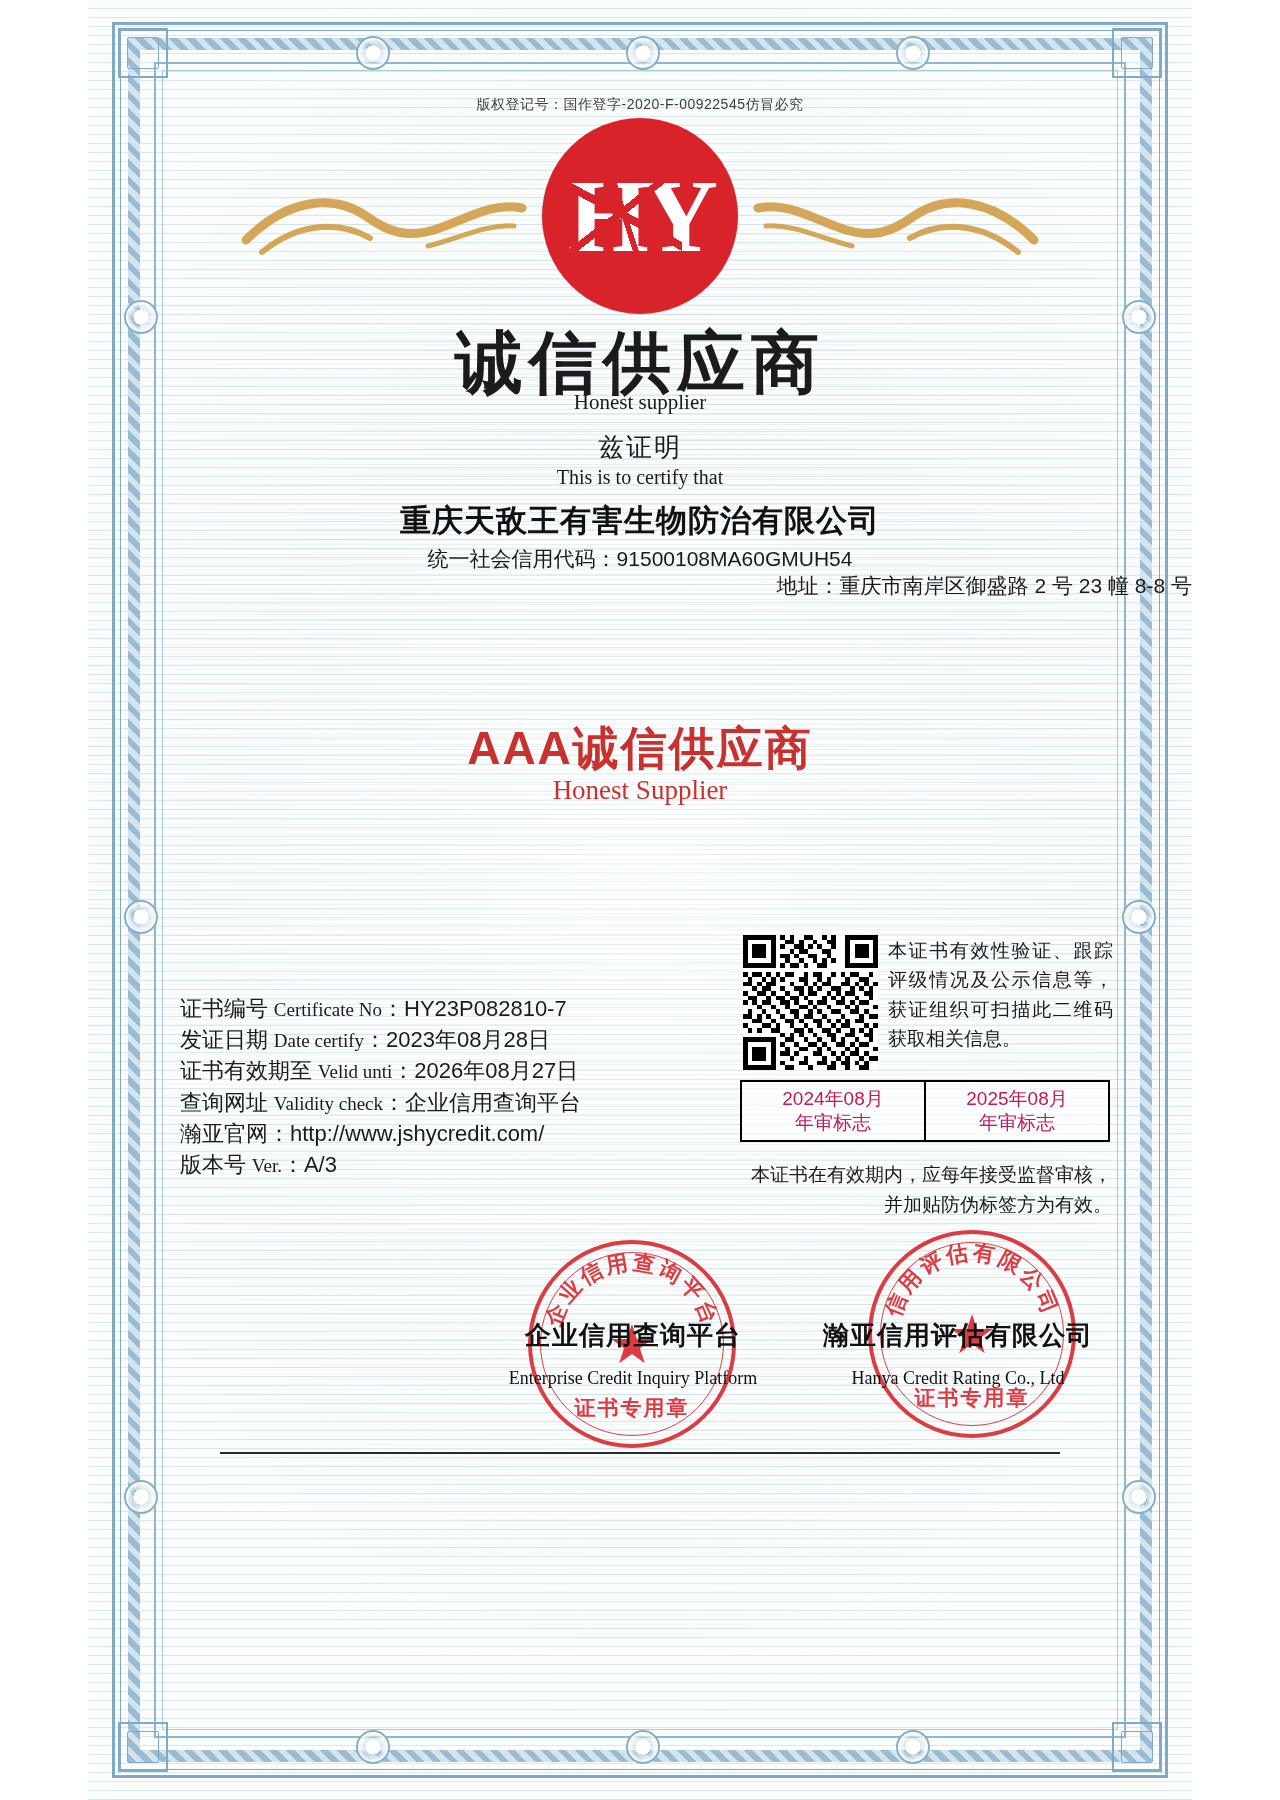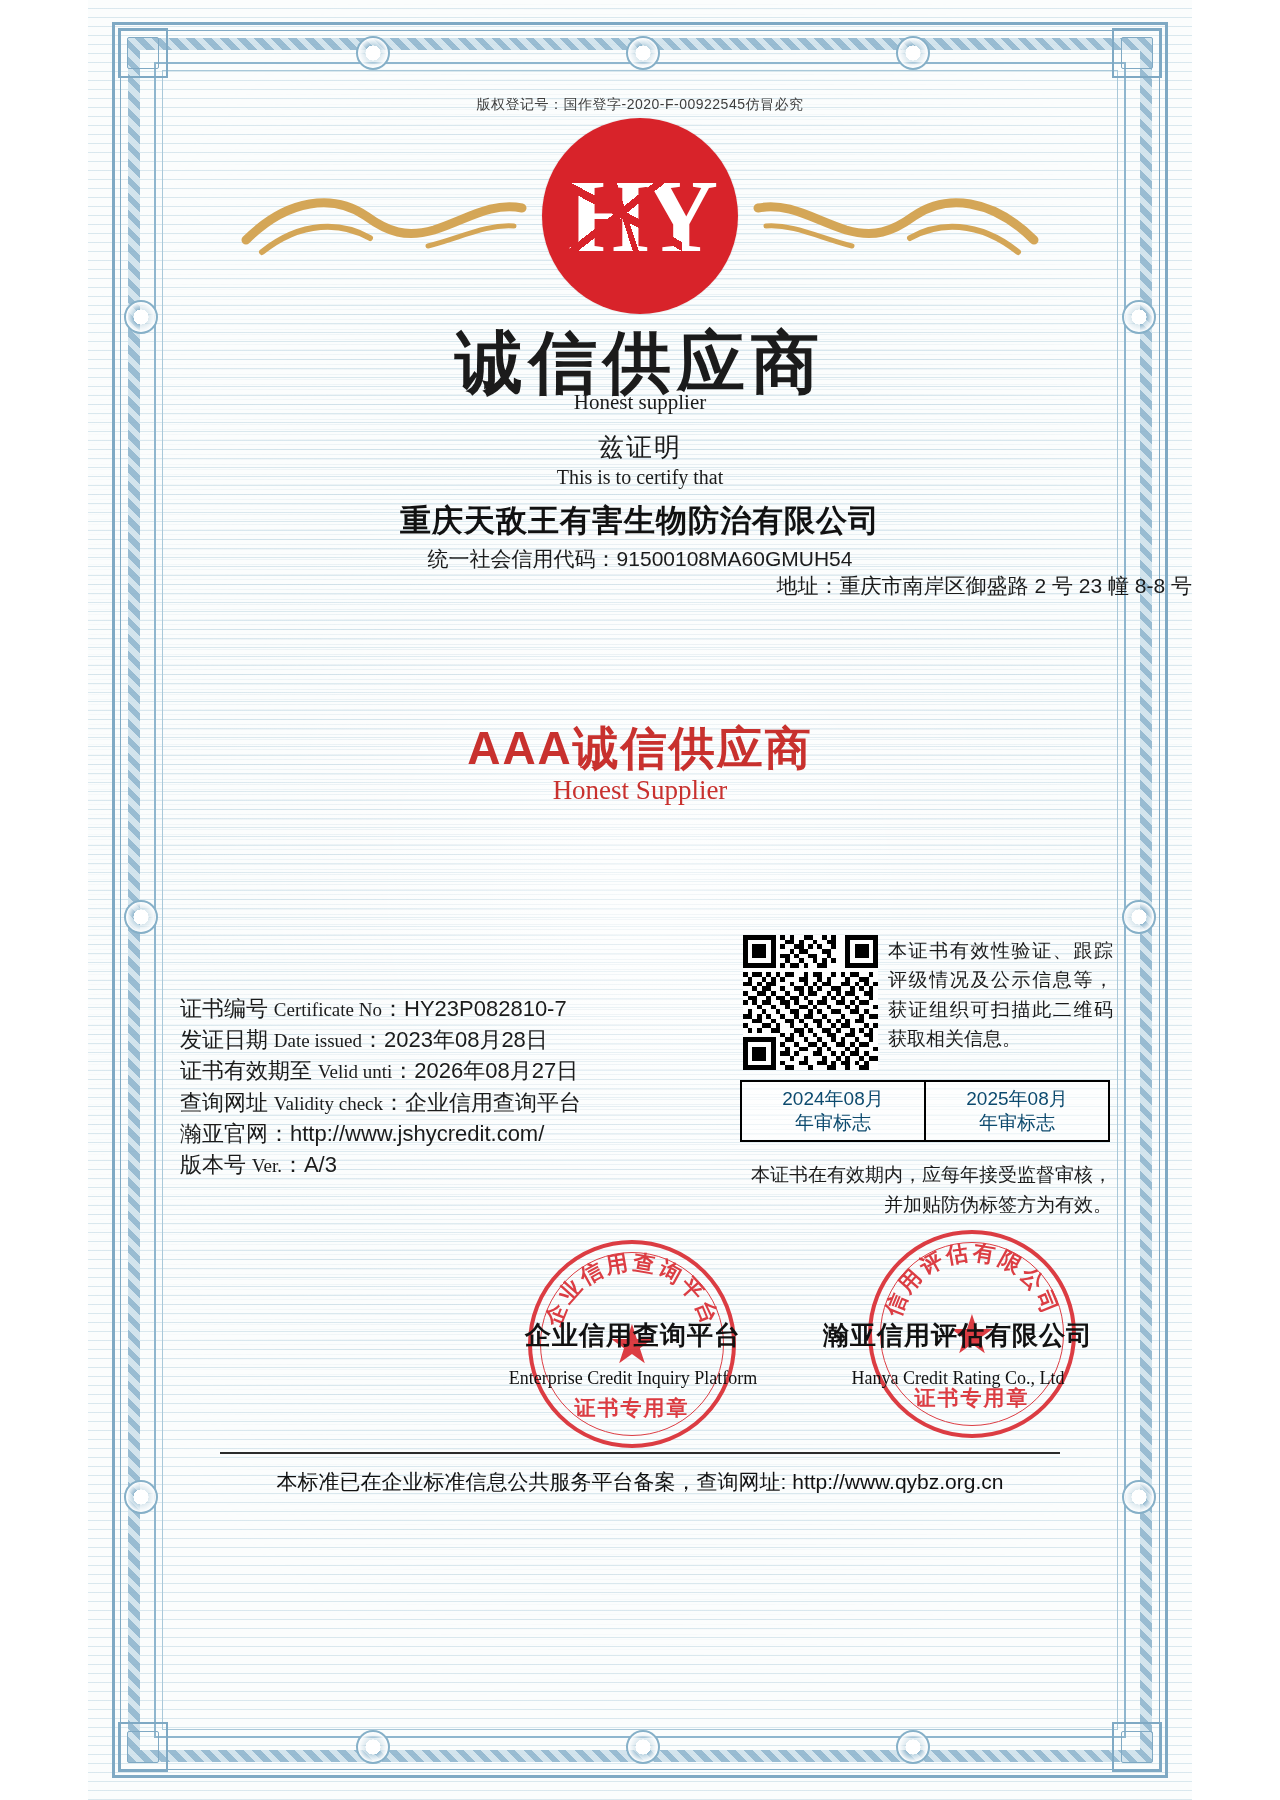--- a/index.html
+++ b/index.html
@@ -166,21 +166,21 @@
     position:absolute;left:800px;top:936px;width:225px;
     font-size:19px;line-height:1.55;color:#1b1b1b;text-align:justify;
   }
   .seal-boxes{
     position:absolute;left:652px;top:1080px;width:370px;height:62px;
     display:flex;
   }
   .seal-box{
     flex:1;border:2px solid #000;
     display:flex;flex-direction:column;align-items:center;justify-content:center;
-    font-size:19px;color:#0c4a6e;line-height:1.25;background:rgba(255,255,255,.55);
+    font-size:19px;color:#be185d;line-height:1.25;background:rgba(255,255,255,.55);
   }
   .seal-box + .seal-box{border-left:none;}
   .annual-note{
     position:absolute;left:652px;top:1160px;width:372px;
     font-size:19px;line-height:1.6;color:#1b1b1b;text-align:right;
   }
   
   .stamp{
     position:absolute;width:200px;height:200px;border-radius:50%;
     border:4px solid #d8232a;
@@ -283,21 +283,21 @@
   <div class="award-cn">AAA诚信供应商</div>
   <div class="award-en">Honest Supplier</div>
 
   <div class="details">
     <div class="row">
       <span class="lbl-cn">证书编号</span>
       <span class="lbl-en">Certificate No</span><span class="lbl-cn">：HY23P082810-7</span>
     </div>
     <div class="row">
       <span class="lbl-cn">发证日期</span>
-      <span class="lbl-en">Date issued</span><span class="lbl-cn">：2023年08月28日</span>
+      <span class="lbl-en">Date certify</span><span class="lbl-cn">：2023年08月28日</span>
     </div>
     <div class="row">
       <span class="lbl-cn">证书有效期至</span>
       <span class="lbl-en">Velid unti</span><span class="lbl-cn">：2026年08月27日</span>
     </div>
     <div class="row">
       <span class="lbl-cn">查询网址</span>
       <span class="lbl-en">Validity check</span><span class="lbl-cn">：企业信用查询平台</span>
     </div>
     <div class="row">
@@ -590,15 +590,14 @@
   <div class="org left">
     <div class="cn">企业信用查询平台</div>
     <div class="en">Enterprise Credit Inquiry Platform</div>
   </div>
   <div class="org right">
     <div class="cn">瀚亚信用评估有限公司</div>
     <div class="en">Hanya Credit Rating Co., Ltd</div>
   </div>
 
   <div class="footer-rule"></div>
-  <div class="footer">本标准已在企业标准信息公共服务平台备案，查询网址: http://www.qybz.org.cn</div>
 
 </div>
 
 </body></html>

